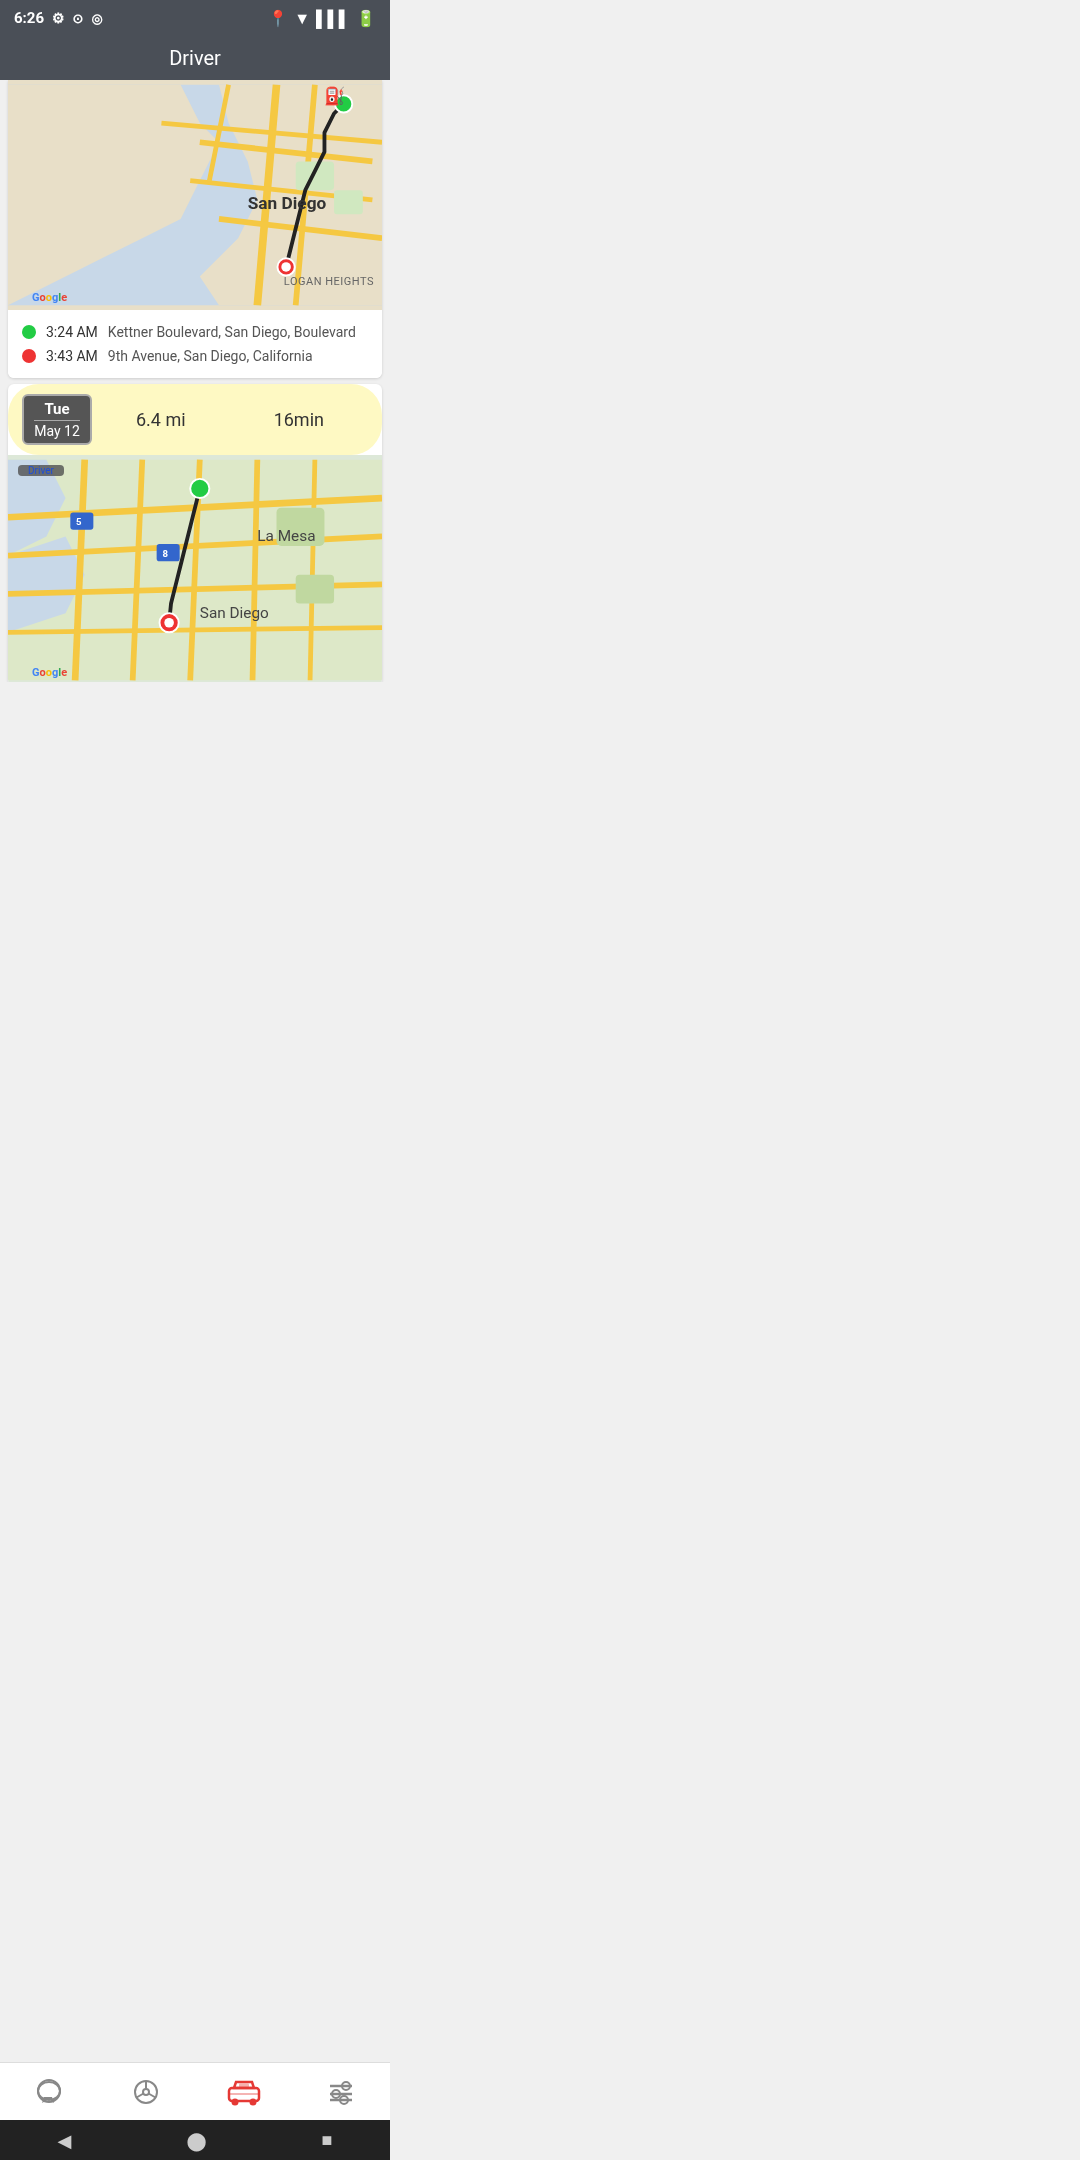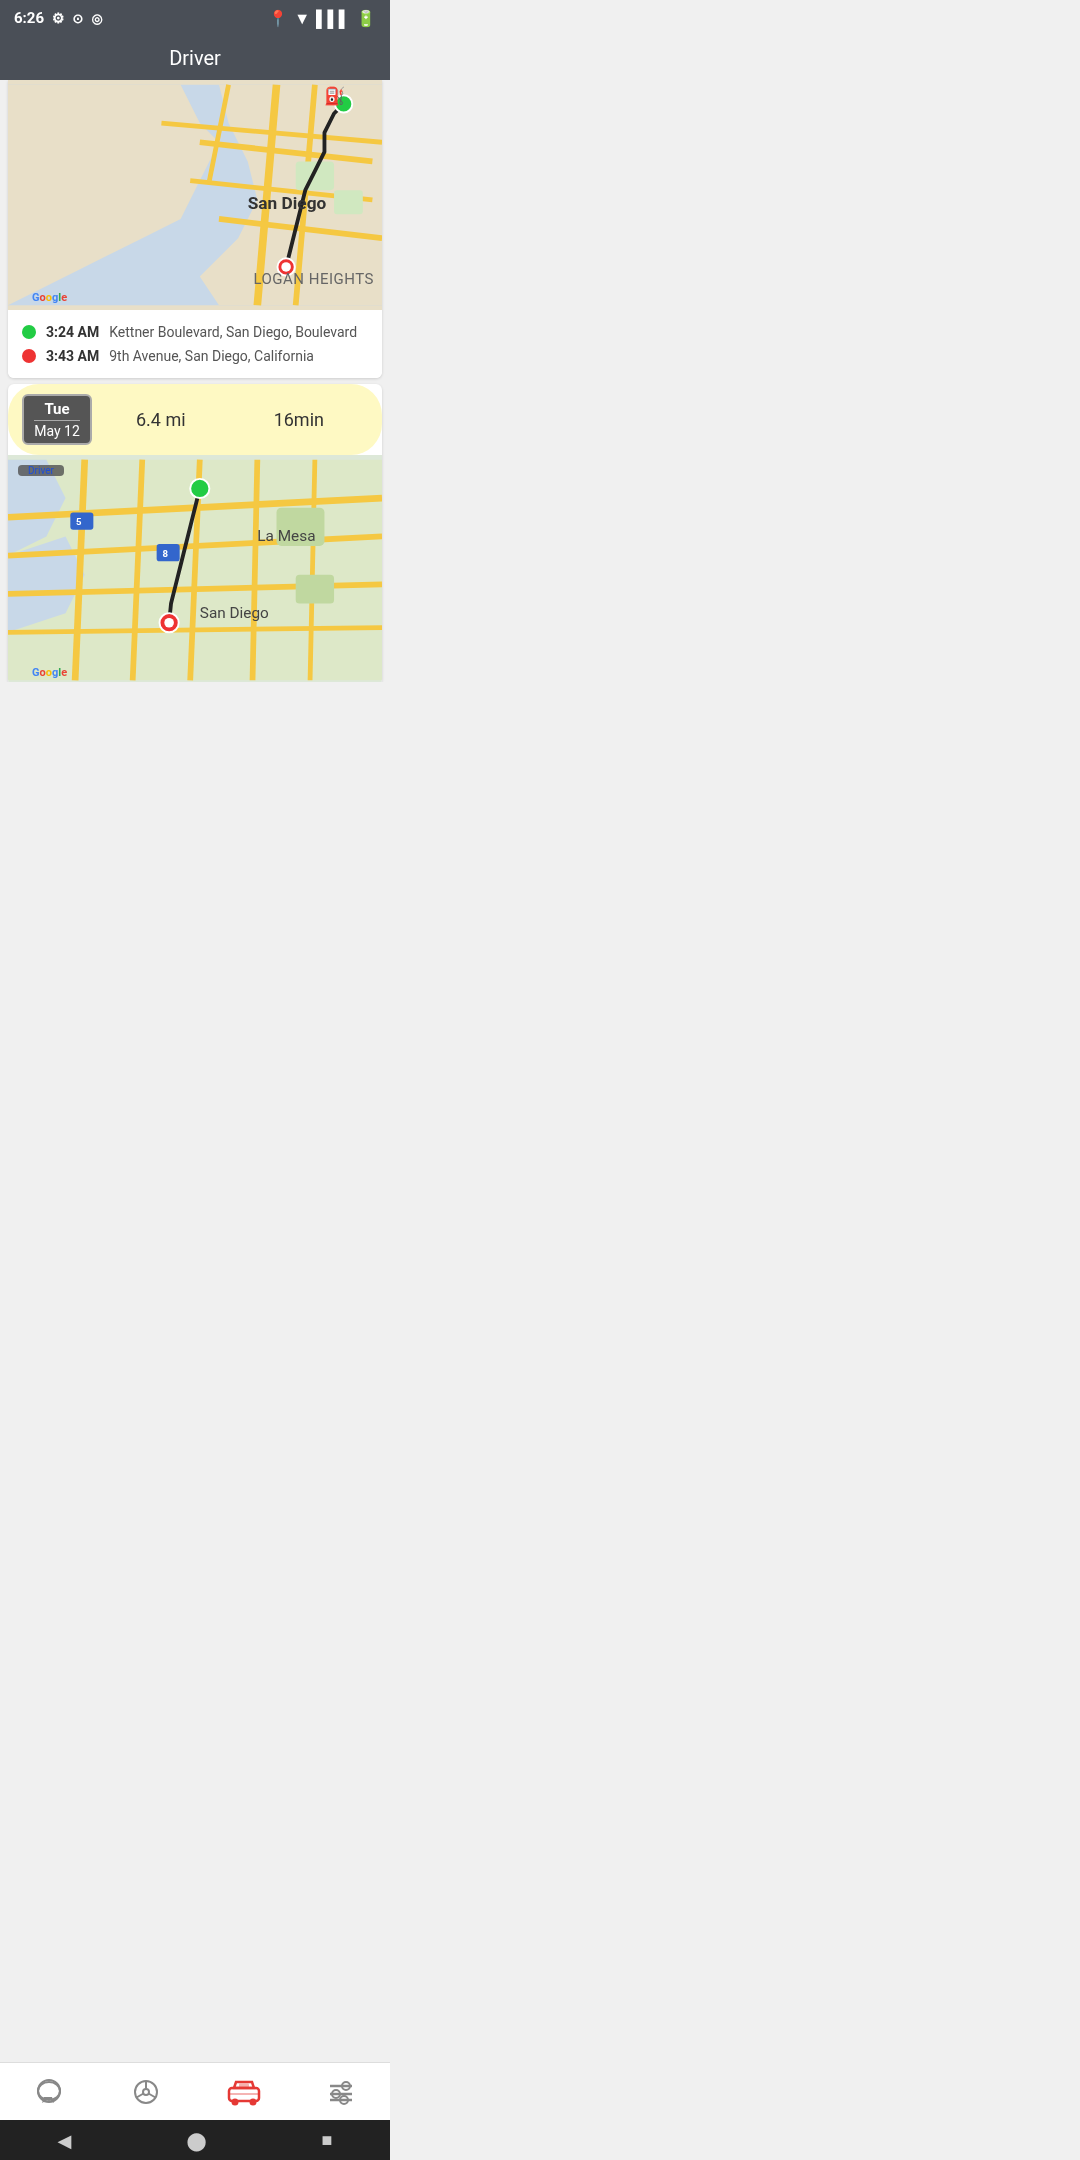--- a/index.html
+++ b/index.html
@@ -141,21 +141,21 @@
     .g-blue { color: #4285F4; font-weight: bold; }
     .g-red { color: #EA4335; font-weight: bold; }
     .g-yellow { color: #FBBC05; font-weight: bold; }
     .g-green { color: #34A853; font-weight: bold; }
 
     
     .map-label {
       position: absolute;
       bottom: 22px;
       right: 8px;
-      font-size: 15px;
+      font-size: 11px;
       color: #666;
       letter-spacing: 0.5px;
       text-transform: uppercase;
     }
 
     
     .waypoints {
       padding: 10px 14px;
       background: white;
     }
@@ -168,21 +168,21 @@
       color: #333;
     }
     .dot {
       width: 14px;
       height: 14px;
       border-radius: 50%;
       flex-shrink: 0;
     }
     .dot-green { background: #22cc44; }
     .dot-red { background: #ee3333; }
-    .waypoint-time { font-weight: bold; }
+    .waypoint-time { font-weight: normal; }
     .waypoint-address { color: #555; }
 
     
     .bottom-nav {
       position: fixed;
       bottom: 40px;
       left: 0;
       width: 390px;
       height: 58px;
       background: white;

